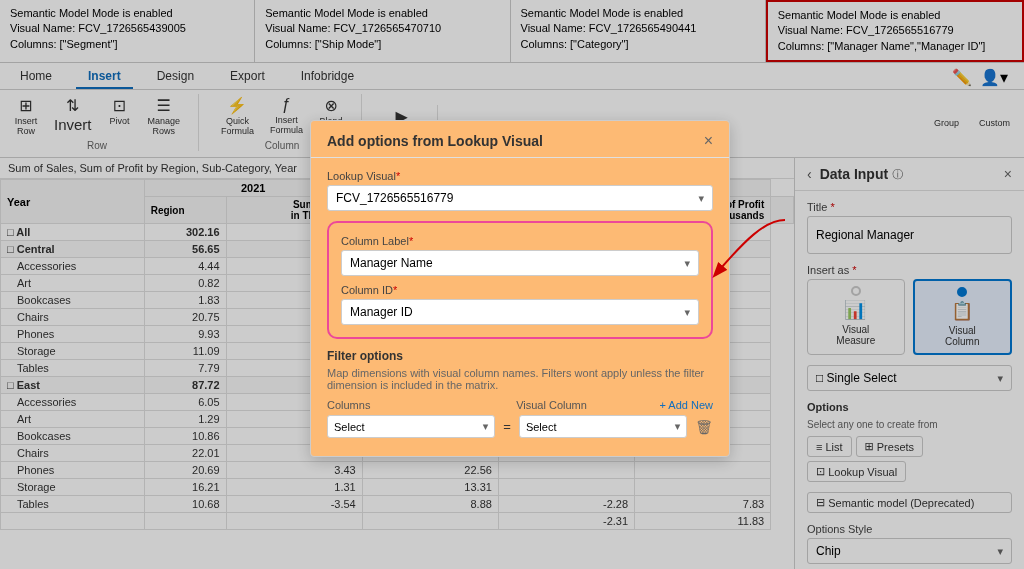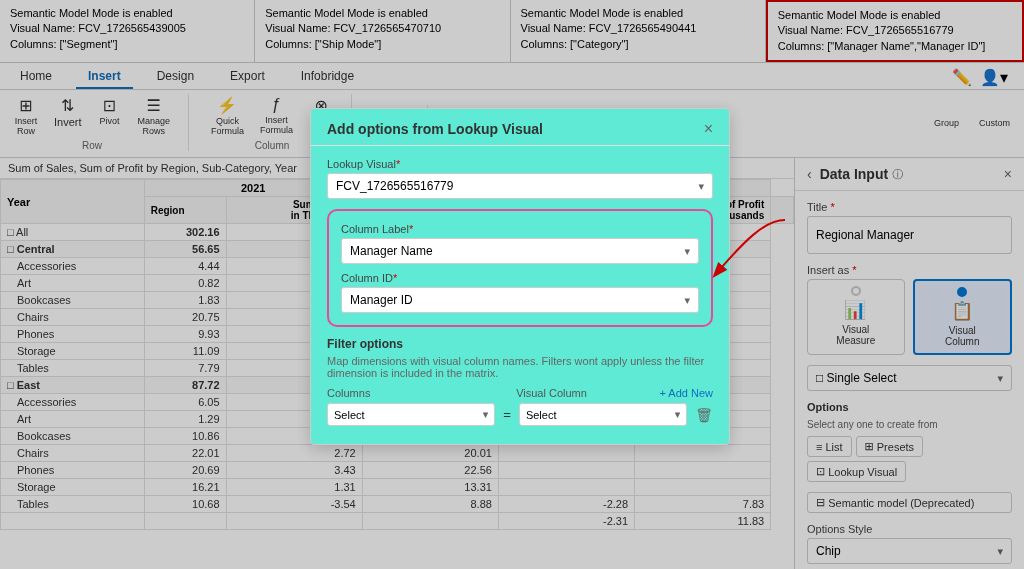--- a/index.html
+++ b/index.html
@@ -104,38 +104,38 @@
       padding: 2px 6px;
       white-space: nowrap;
     }
     table.matrix th {
       background: #f5f5f5;
       font-weight: 600;
       text-align: left;
     }
     table.matrix td { color: #333; }
     table.matrix td.num { text-align: right; }
-    table.matrix tr.bold td { font-weight: 400; }
+    table.matrix tr.bold td { font-weight: 700; }
     table.matrix tr.group-header td { background: #f9f9f9; font-weight: 600; }
 
     
     .overlay {
       position: fixed;
       top: 0; left: 0; right: 0; bottom: 0;
       background: rgba(0,0,0,0.2);
       z-index: 100;
     }
 
     
     .dialog {
       position: fixed;
-      top: 108px;
+      top: 120px;
       left: 310px;
       width: 420px;
-      background: #5eead4;
+      background: #fdba74;
       border: 1px solid #ccc;
       border-radius: 4px;
       box-shadow: 0 4px 16px rgba(0,0,0,0.2);
       z-index: 200;
     }
     .dialog-header {
       display: flex;
       align-items: center;
       justify-content: space-between;
       padding: 12px 16px 8px;
@@ -391,21 +391,21 @@
   </div>
   <div class="ribbon-content">
     <div class="ribbon-group">
       <div class="ribbon-buttons">
         <div class="ribbon-btn">
           <span class="ribbon-icon">⊞</span>
           <span style="font-size:9px; text-align:center;">Insert<br>Row</span>
         </div>
         <div class="ribbon-btn">
           <span class="ribbon-icon">⇅</span>
-          <span style="font-size:11px;">Invert</span>
+          <span style="font-size:15px;">Invert</span>
         </div>
         <div class="ribbon-btn">
           <span class="ribbon-icon">⊡</span>
           <span style="font-size:9px;">Pivot</span>
         </div>
         <div class="ribbon-btn">
           <span class="ribbon-icon">☰</span>
           <span style="font-size:9px; text-align:center;">Manage<br>Rows</span>
         </div>
       </div>

